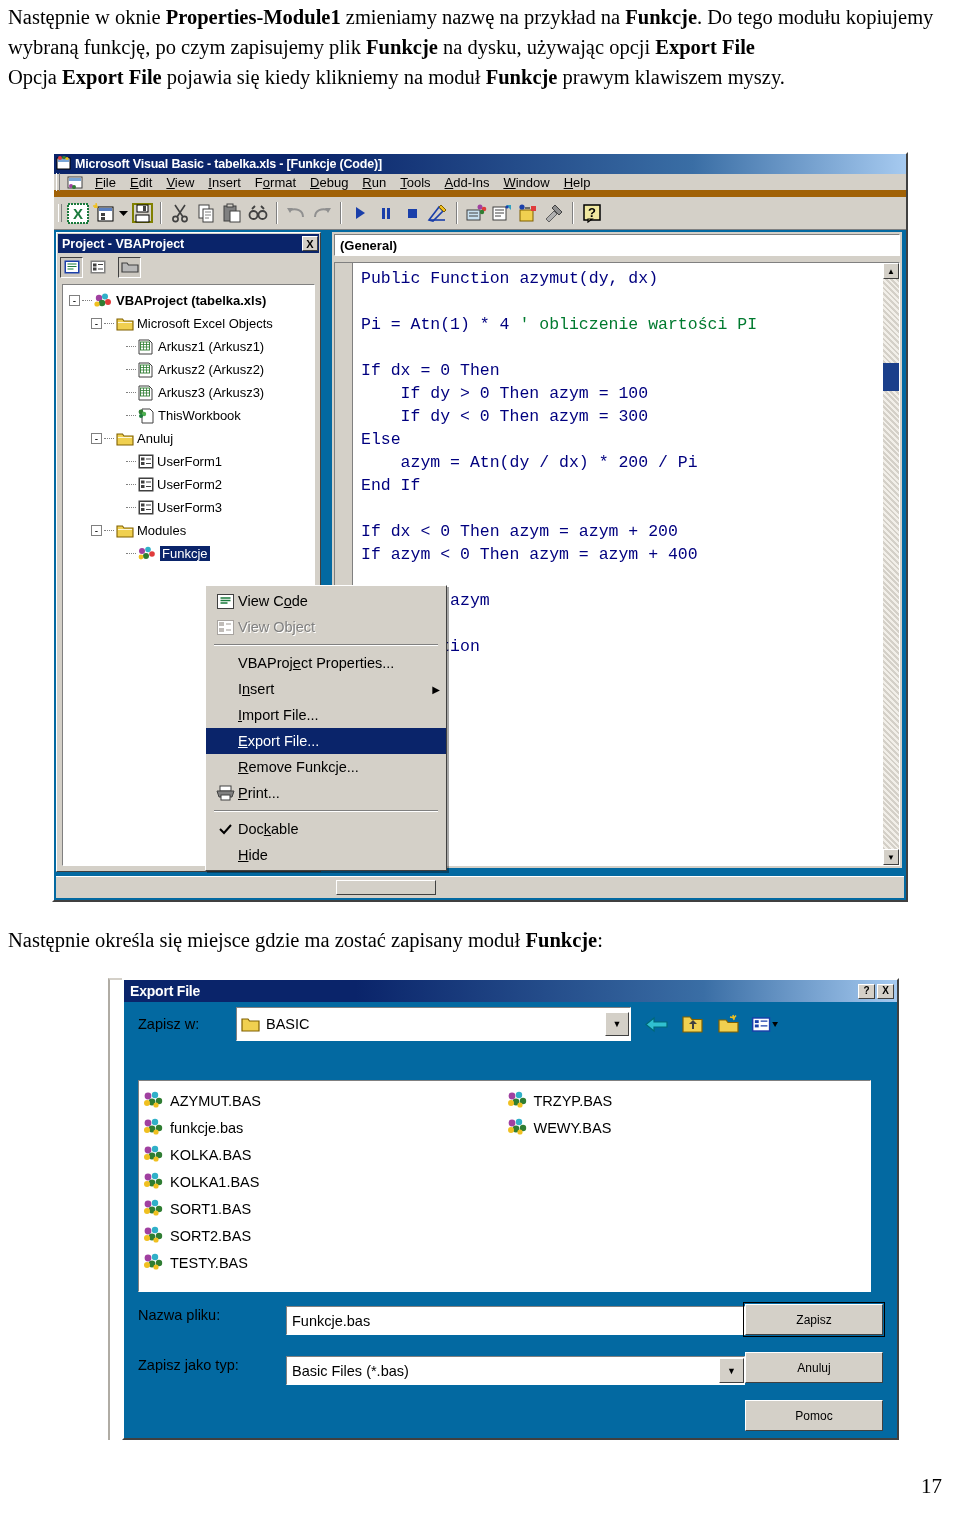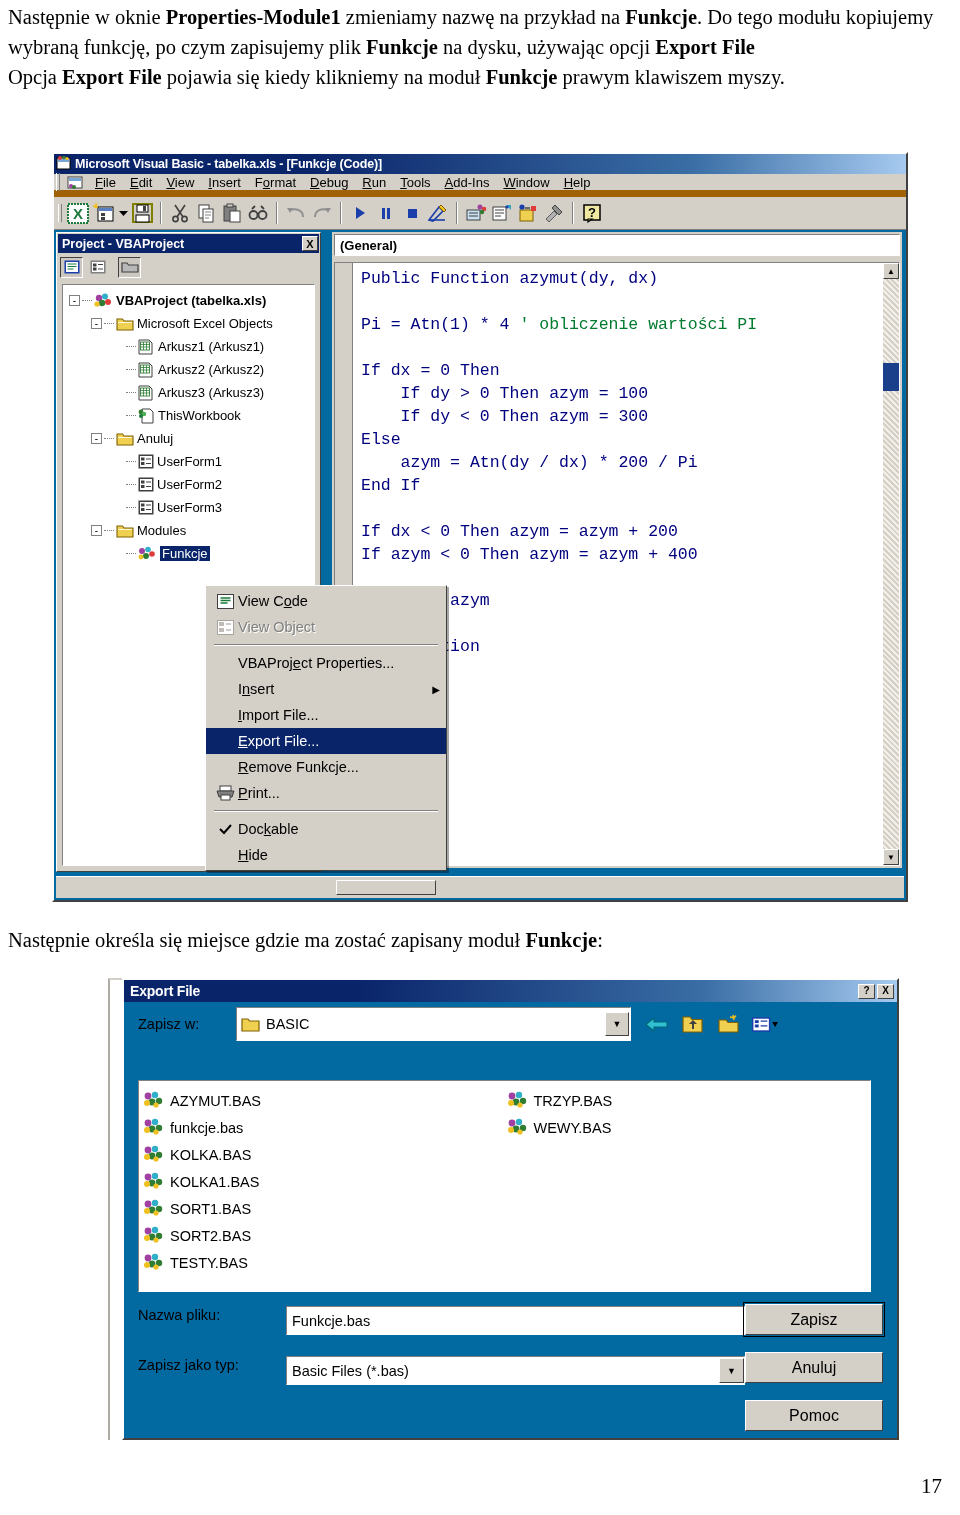--- a/index.html
+++ b/index.html
@@ -242,21 +242,21 @@
     height:29px; background:#fff; display:flex; align-items:center; padding-left:5px;
     border-top:1.5px solid #808080; border-left:1.5px solid #808080;
     border-right:1.5px solid #ffffff; border-bottom:1.5px solid #ffffff;
     font-size:14.5px; font-family:"Liberation Sans", sans-serif;
   }
   .dlg-btn {
     position:absolute; width:138px; height:31px;
     background:#d4d0c8; display:flex; align-items:center; justify-content:center;
     border-top:1.5px solid #ffffff; border-left:1.5px solid #ffffff;
     border-right:1.5px solid #404040; border-bottom:1.5px solid #404040;
-    font-size:16px; font-family:"Liberation Sans", sans-serif;
+    font-size:12px; font-family:"Liberation Sans", sans-serif;
   }
   .dlg-btn.default { outline:1.5px solid #000; outline-offset:1px; }
 
   
   .ghost-frame {
     position:absolute; left:108px; top:978px; width:16px; height:462px;
     border-left:2px solid #b0aca4; border-top:2px solid #d4d0c8;
     background:transparent; z-index:30;
   }
 </style>

